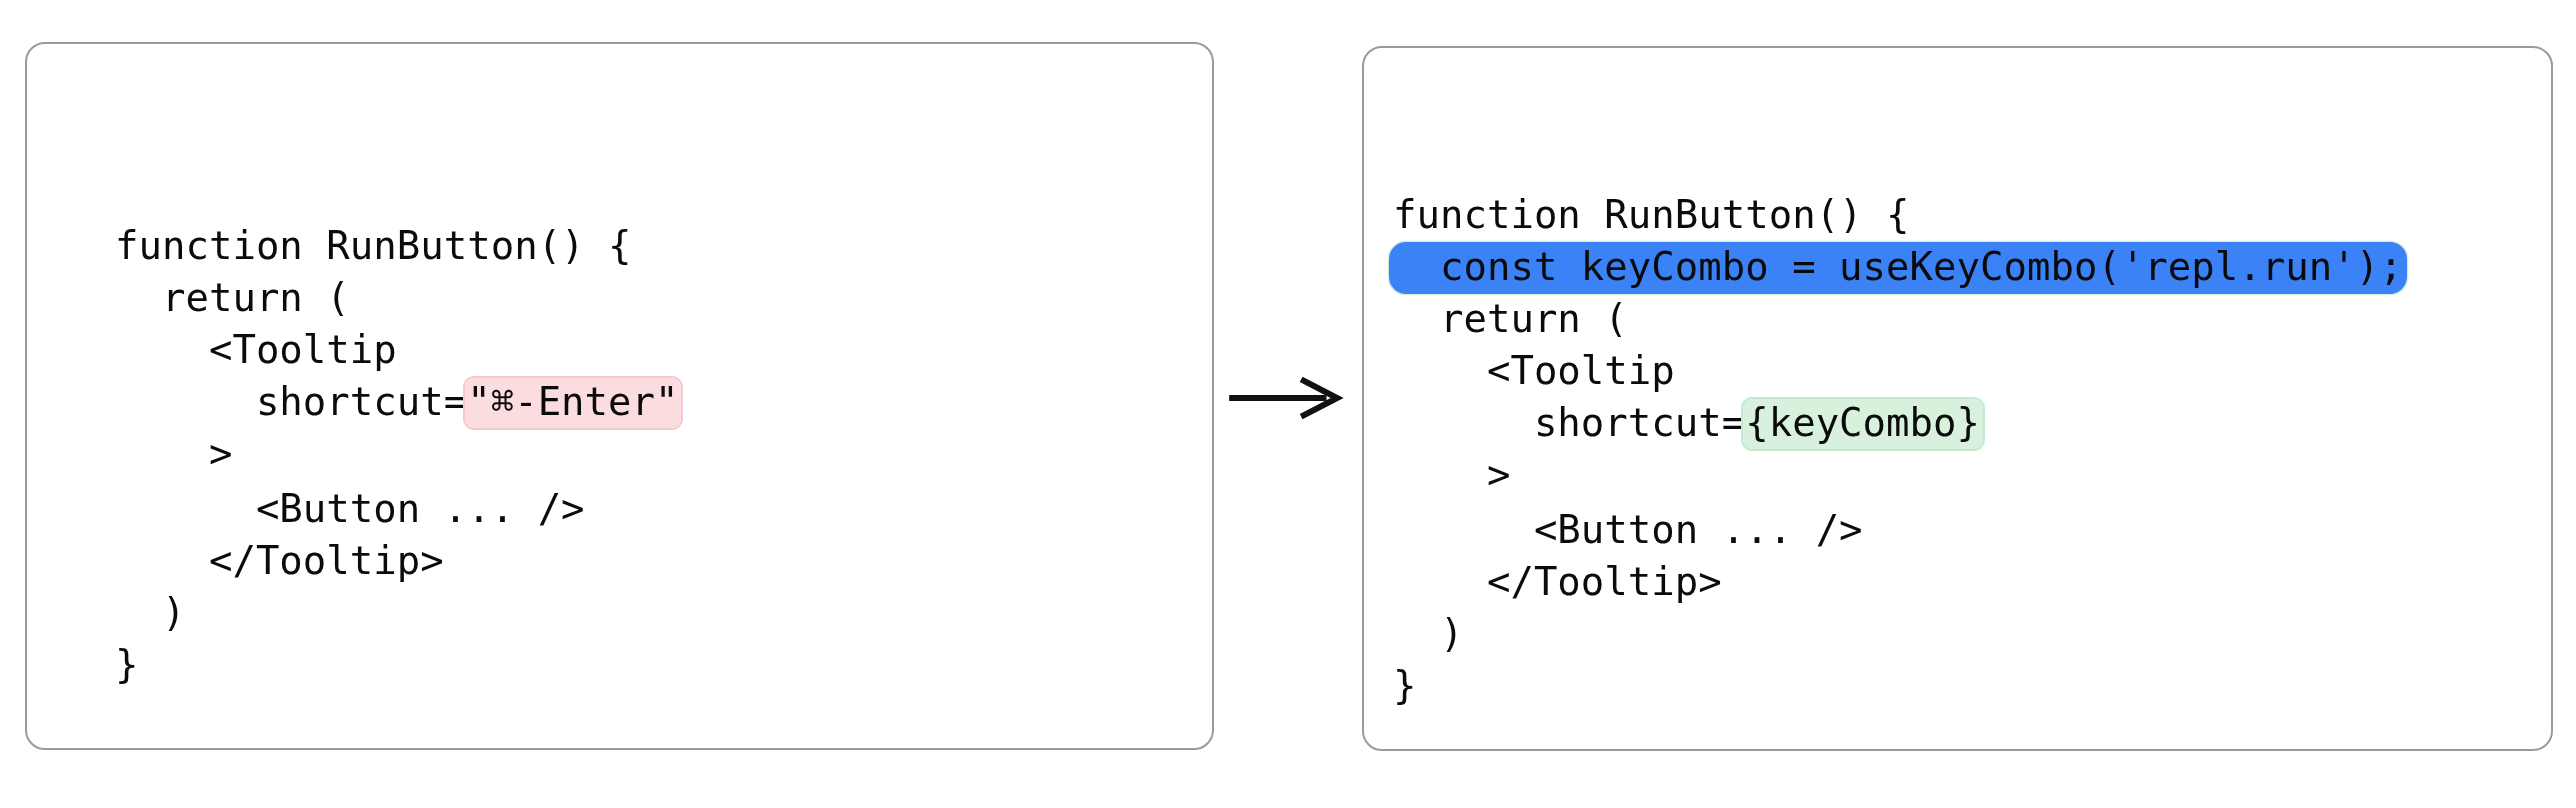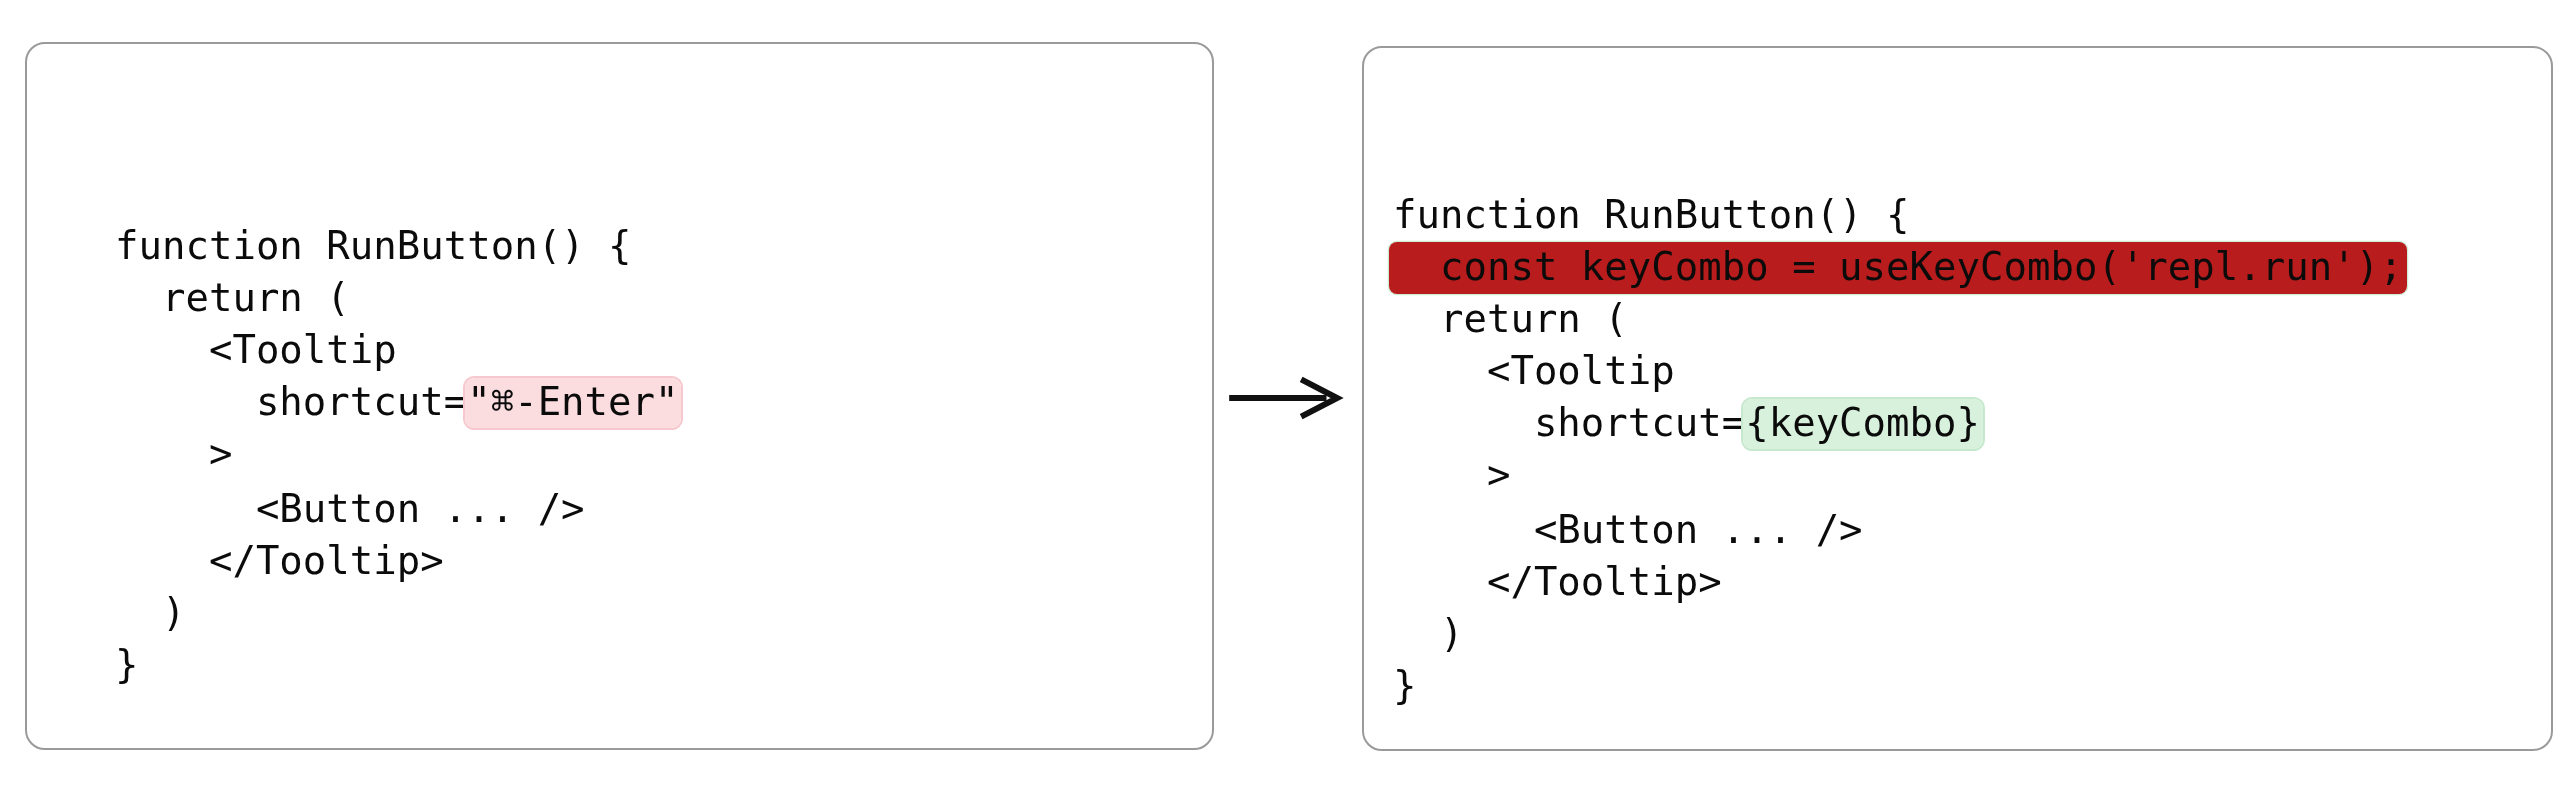--- a/index.html
+++ b/index.html
@@ -85,24 +85,24 @@
     background: #fbdde0;
     box-shadow: 0 0 0 2px #f7c9ce;
   }
 
   .hl-added {
     background: #d7f1dc;
     box-shadow: 0 0 0 2px #c6e9ce;
   }
 
   .hl-line {
-    border-radius: 8px;
+    border-radius: 17px;
     padding: 2px 4px 4.7px 4px;
     margin-left: -4px;
-    background: #b91c1c;
+    background: #3b82f6;
     box-shadow: 0 0 0 1.3px #cdeed5;
   }
 
   
   #arrow {
     position: absolute;
     left: 1226px;
     top: 370px;
     width: 121px;
     height: 56px;

